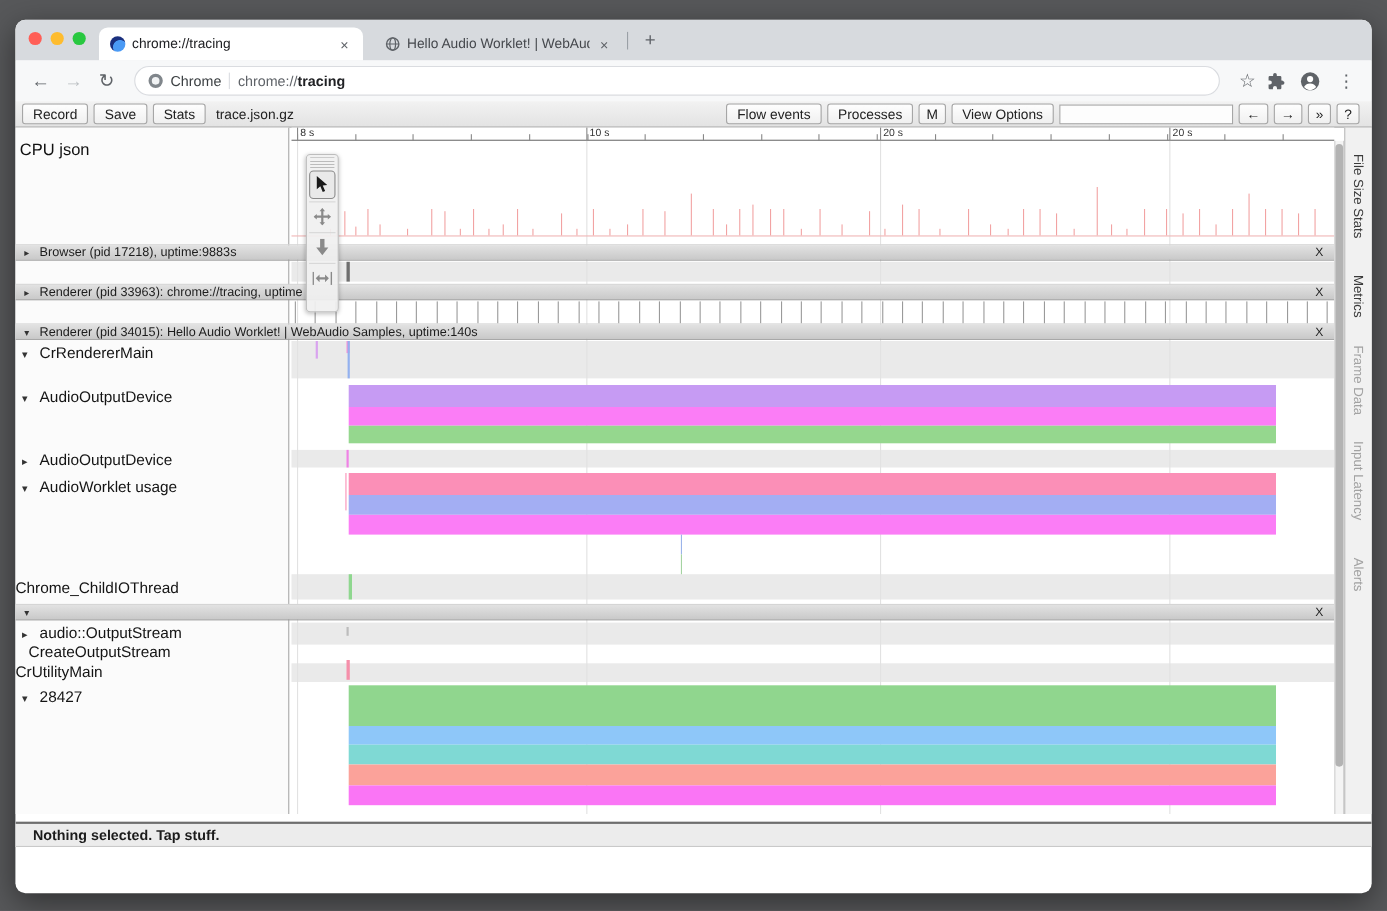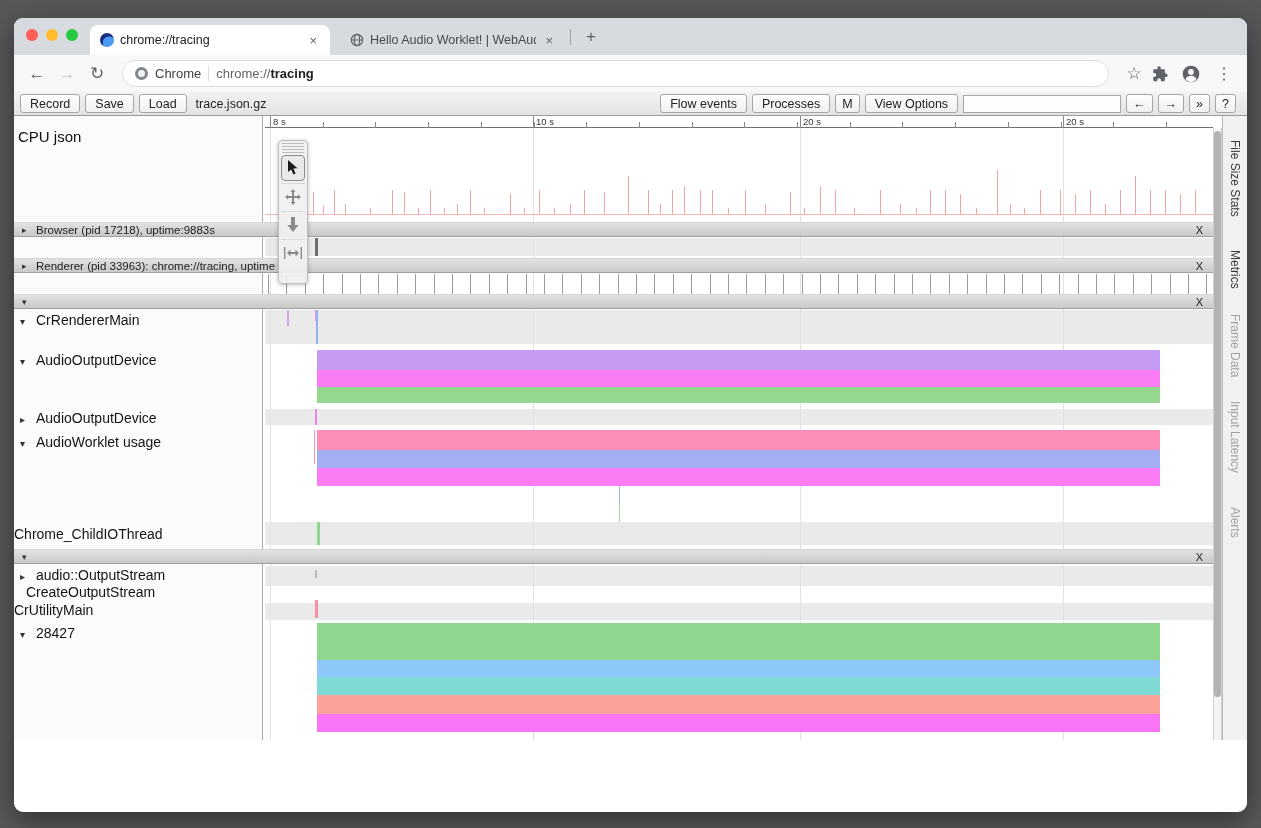--- a/index.html
+++ b/index.html
@@ -127,21 +127,21 @@
           <circle cx="12" cy="9.5" r="3.4" fill="#fff"></circle>
           <path d="M12 14.2c-3.2 0-5.8 1.7-6.6 4A10 10 0 0 0 12 22a10 10 0 0 0 6.6-3.8c-.8-2.3-3.4-4-6.6-4z" fill="#fff"></path>
         </svg>
     </span>
     <span class="tb-icon" style="font-size:16px">⋮</span>
   </div>
 
   <div class="trace-toolbar">
     <button class="tbtn">Record</button>
     <button class="tbtn">Save</button>
-    <button class="tbtn">Load</button>
+    <button class="tbtn">Stats</button>
     <span class="tfile">trace.json.gz</span>
     <span class="tspacer"></span>
     <button class="tbtn">Flow events</button>
     <button class="tbtn">Processes</button>
     <button class="tbtn small">M</button>
     <button class="tbtn">View Options</button>
     <input class="tsearch" value="" style="">
     <button class="tbtn small">←</button>
     <button class="tbtn small">→</button>
     <button class="tbtn small">»</button>
@@ -327,20 +327,21 @@
         <span class="lbl">Browser (pid 17218), uptime:9883s</span>
         <span class="closex">X</span>
       </div>
       <div class="proc-header" style="top: 240px;">
         <span class="arr">▸</span>
         <span class="lbl">Renderer (pid 33963): chrome://tracing, uptime</span>
         <span class="closex">X</span>
       </div>
       <div class="proc-header" style="top: 276px;">
         <span class="arr">▾</span>
+        <span class="lbl">Renderer (pid 34015): Hello Audio Worklet! | WebAudio Samples, uptime:140s</span>
         <span class="closex">X</span>
       </div>
       <div class="proc-header" style="top: 531px;">
         <span class="arr">▾</span>
         <span class="closex">X</span>
       </div>
       <div class="thread-label" style="left: 6px; top: 294px;"><span class="arr">▾</span><span>CrRendererMain</span></div>
       <div class="thread-label" style="left: 6px; top: 334px;"><span class="arr">▾</span><span>AudioOutputDevice</span></div>
       <div class="thread-label" style="left: 6px; top: 392px;"><span class="arr">▸</span><span>AudioOutputDevice</span></div>
       <div class="thread-label" style="left: 6px; top: 416px;"><span class="arr">▾</span><span>AudioWorklet usage</span></div>
@@ -380,13 +381,16 @@
   <div class="vscrollbar"></div>
   <div class="vthumb"></div>
   <div class="side-tabs" id="side-tabs">
       <div class="side-tab on" style="top: 24px;">File Size Stats</div>
       <div class="side-tab on" style="top: 134px;">Metrics</div>
       <div class="side-tab off" style="top: 198px;">Frame Data</div>
       <div class="side-tab off" style="top: 285px;">Input Latency</div>
       <div class="side-tab off" style="top: 391px;">Alerts</div>
     </div>
 
+  <div class="statusbar">
+    <span>Nothing selected. Tap stuff.</span>
+  </div>
 </div>
 
 </body></html>

